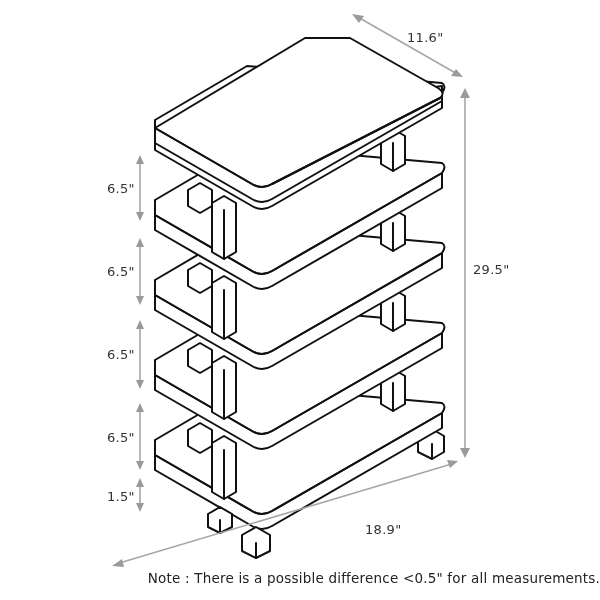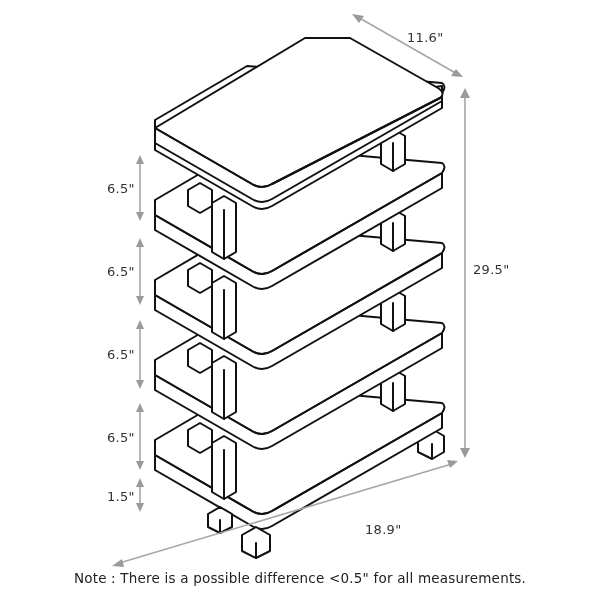--- a/index.html
+++ b/index.html
@@ -4,21 +4,21 @@
   <style>
     html, body { margin: 0; padding: 0; background: #ffffff; }
     body { width: 600px; height: 600px; position: relative; overflow: hidden;
            font-family: "DejaVu Sans", "Liberation Sans", sans-serif; }
     #diagram { position: absolute; left: 0; top: 0; width: 600px; height: 600px; }
     .ln { fill: #ffffff; stroke: #111111; stroke-width: 2; stroke-linejoin: round; stroke-linecap: round; }
     .ln-open { fill: none; stroke: #111111; stroke-width: 2; stroke-linejoin: round; stroke-linecap: round; }
     .dim { stroke: #a6a6a6; stroke-width: 1.6; fill: none; }
     .arrow { fill: #9a9a9a; }
     .label { position: absolute; font-size: 13px; color: #333333; white-space: nowrap; letter-spacing: 0.3px; }
-    .note { position: absolute; left: 0; width: 600px; top: 570px; text-align: center;
+    .note { position: absolute; left: 0; width: 600px; top: 570px; text-align: right;
             font-size: 13.5px; color: #222222; letter-spacing: 0.2px; }
   </style>
 </head>
 <body>
 
 <svg id="diagram" viewBox="0 0 600 600" xmlns="http://www.w3.org/2000/svg">
 
   <g>
 
     <g>

